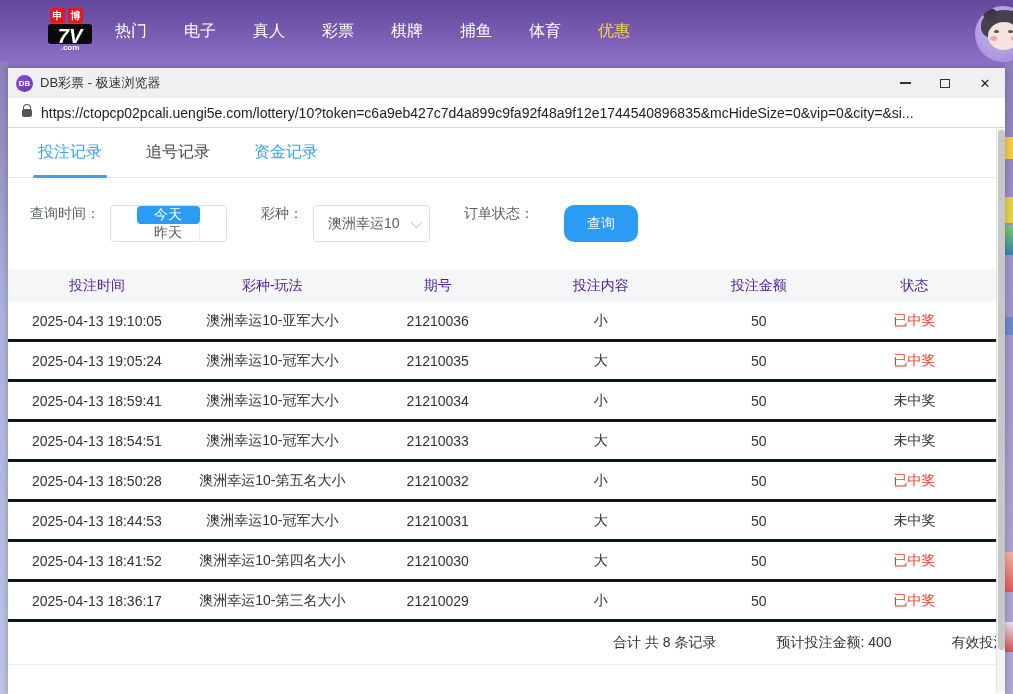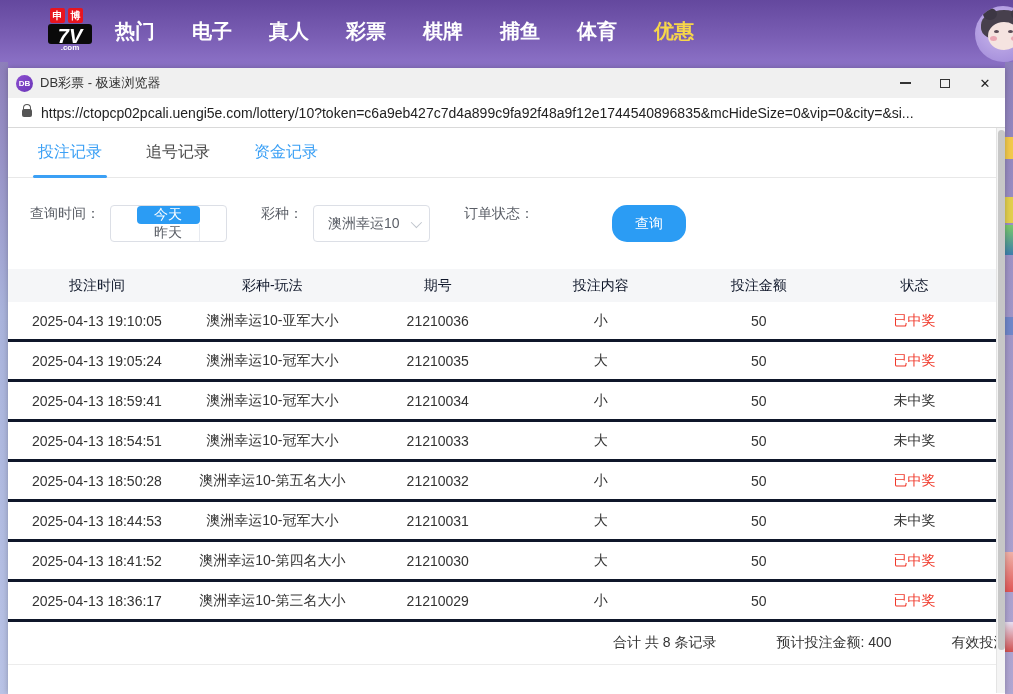--- a/index.html
+++ b/index.html
@@ -26,21 +26,21 @@
   .logo .chips { display:flex; gap:3px; margin-left:2px; }
   .logo .chip { width:15px; height:15px; background:#e8151f; color:#fff; font-size:10px; font-weight:bold;
     display:flex; align-items:center; justify-content:center; border-radius:2px; }
   .logo .blackbox { margin-top:1px; width:44px; height:20px; background:#0a0a0a; border-radius:3px;
     color:#fff; text-align:center; line-height:1; padding-top:2px; }
   .logo .seven-v { font-size:20px; font-weight:bold; font-style:italic; letter-spacing:0; }
   .logo .dotcom { font-size:8px; font-weight:bold; margin-top:-2px; }
 
   
   .top-nav { position:absolute; left:115px; top:0; height:62px; display:flex; align-items:center; gap:37px; }
-  .nav-item { color:#ffffff; font-size:20px; font-weight:bold; cursor:pointer; }
+  .nav-item { color:#ffffff; font-size:16px; font-weight:normal; cursor:pointer; }
   .nav-item.gold { color:#f7d64a; }
 
   
   .avatar { position:absolute; right:-18px; top:6px; width:56px; height:56px; border-radius:50%;
     background:radial-gradient(circle at 45% 40%, #cdbbee 0%, #a791dc 75%); overflow:hidden; }
   .avatar .hair { position:absolute; left:6px; top:4px; width:46px; height:30px; border-radius:50% 50% 40% 40%; background:#47404d; }
   .avatar .bun { position:absolute; width:14px; height:12px; border-radius:50%; background:#3d3744; top:2px; }
   .avatar .bun.l { left:8px; } .avatar .bun.r { left:36px; }
   .avatar .face { position:absolute; left:13px; top:16px; width:32px; height:28px; border-radius:50%; background:#f5e3e0; }
   .avatar .blush { position:absolute; top:30px; width:7px; height:5px; border-radius:50%; background:#eba7b4; }
@@ -87,27 +87,27 @@
     border-right:1px solid #e7eaf0; }
   .time-opt:last-child { border-right:none; }
   .time-opt.active { background:#2b9cf4; color:#fff; border-radius:4px; border-right-color:transparent; }
   .sel-label { margin:0 10px 0 34px; }
   .select { display:flex; align-items:center; justify-content:space-between; border:1px solid #dcdfe6;
     border-radius:4px; height:37px; padding:0 10px 0 14px; cursor:pointer; color:#5a5e66; }
   .select.lottery { width:117px; }
   .select.status { width:100px; }
   .chevron-down { width:8px; height:8px; border-right:1.5px solid #bfc4cc; border-bottom:1.5px solid #bfc4cc;
     transform:rotate(45deg) translateY(-2px); margin-left:6px; }
-  .search-btn { margin-left:68px; width:74px; height:37px; background:#2b9cf4; color:#fff; font-size:14px;
-    border:none; border-radius:15px; cursor:pointer; font-family:inherit; }
+  .search-btn { margin-left:20px; width:74px; height:37px; background:#2b9cf4; color:#fff; font-size:14px;
+    border:none; border-radius:10px; cursor:pointer; font-family:inherit; }
 
   
   .table { margin-top:27px; width:100%; }
   .tr { display:flex; align-items:center; height:40px; font-size:14px; color:#333; border-bottom:3px solid #0f172a; }
-  .tr.head { background:#f5f6f8; height:33px; color:#0f172a; border-bottom:none; }
+  .tr.head { background:#f5f6f8; height:33px; color:#4c1d95; border-bottom:none; }
   .td { text-align:center; }
   .c0{width:18%;} .c1{width:17.5%;} .c2{width:16%;} .c3{width:17%;} .c4{width:15%;} .c5{width:16.5%;}
   .td.status.win { color:#f0392b; }
 
   
   .summary { display:flex; align-items:center; height:43px; font-size:14px; color:#333;
     padding-left:605px; gap:60px; white-space:nowrap; border-bottom:1px solid #ececec; overflow:hidden; }
   .summary span { flex:none; }
 </style>
 </head>

